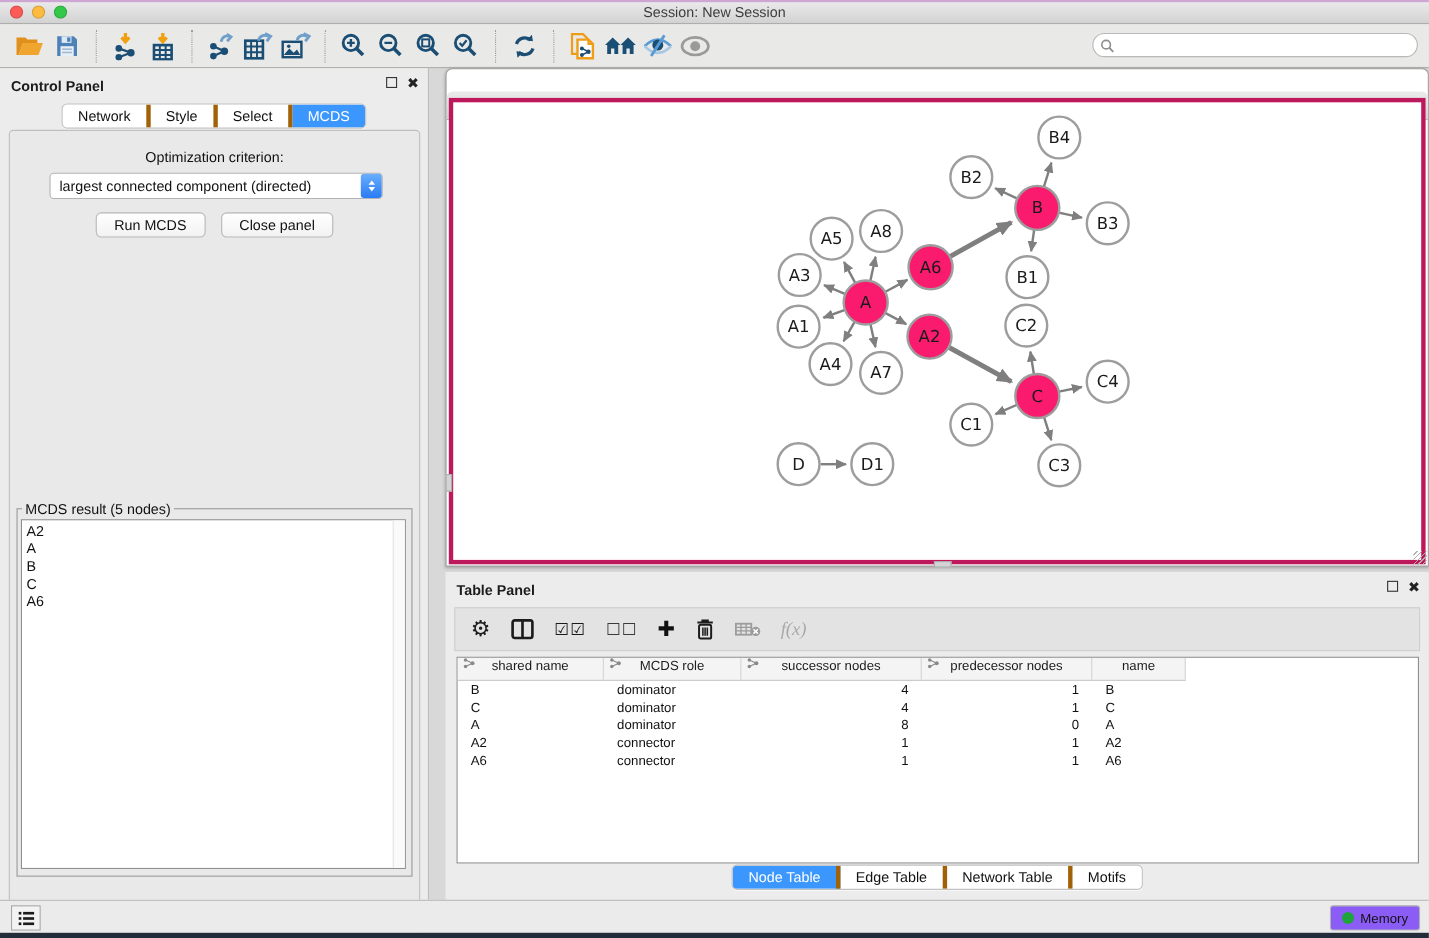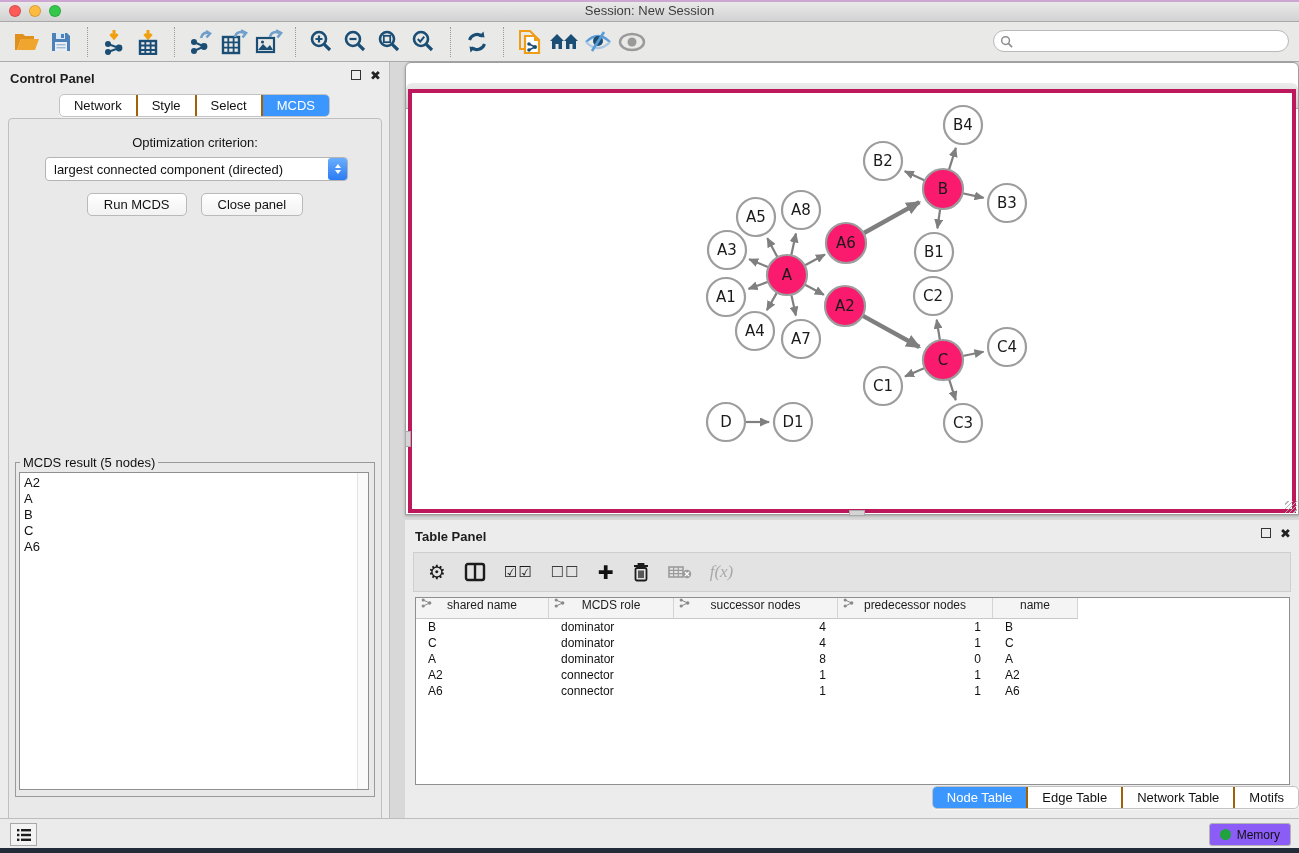--- a/index.html
+++ b/index.html
@@ -27,21 +27,21 @@
   
   .cpanel { position:absolute; left:0; top:62px; width:390px; height:756px; background:#ececec; border-right:1px solid #bdbdbd; }
   .phead { position:relative; height:30px; }
   .phead .ptitle { position:absolute; left:10px; top:9px; font-size:13px; color:#1c1c1c;font-weight:bold; }
   .phead .pbtns { position:absolute; right:8px; top:8px; display:flex; gap:9px; font-size:12px; color:#222; }
   .pbtns span { cursor:default; line-height:12px; }
   .floatglyph { display:inline-block; width:10px; height:10px; border:1.5px solid #333; }
   .xglyph { font-weight:bold; font-size:13px; }
 
   .seg { display:inline-flex; background:#fff; border:1px solid #c2c2c2; border-radius:5px; overflow:hidden; box-shadow:0 1px 0 rgba(255,255,255,.6); }
-  .seg .t { padding:3px 14px; font-size:13px; color:#111; border-right:2px solid #a16207; white-space:nowrap; }
+  .seg .t { padding:3px 14px; font-size:13px; color:#111; border-right:4px solid #a16207; white-space:nowrap; }
   .seg .t:last-child { border-right:none; }
   .seg .t.active { background:#3b97fd; color:#fff; }
   .cp-tabs { position:absolute; left:0; top:32px; width:100%; text-align:center; }
 
   .cp-box { position:absolute; left:8px; top:56px; width:374px; height:746px; background:#e9e9e9;
     border:1px solid #bfbfbf; border-radius:4px; }
   .opt-label { position:absolute; left:0; width:100%; top:16px; text-align:center; font-size:13px; color:#111; }
   .dropdown { position:absolute; left:36px; top:38px; width:303px; height:24px; background:#fff;
     border:1px solid #b4b4b4; border-radius:4px; display:flex; align-items:center; }
   .dropdown .dval { flex:1; font-size:13px; padding-left:8px; color:#111; white-space:nowrap; overflow:hidden; }
@@ -89,21 +89,21 @@
   .dtable { position:absolute; left:10px; top:77px; width:875px; height:188px; background:#fff; border:1px solid #8f8f8f; overflow:hidden; }
   .thead { display:flex; height:21px; background:#f4f4f4; border-bottom:1px solid #c9c9c9; width:662px; }
   .th { position:relative; display:flex; align-items:flex-start; justify-content:center; font-size:12px; color:#1c1c1c;
     border-right:1px solid #d4d4d4; gap:5px; }
   .th svg { position:absolute; left:5px; }
   .trow { display:flex; height:16px; width:662px; }
   .td { font-size:12px; color:#111; line-height:16px; white-space:nowrap; overflow:hidden; }
   .al { text-align:left; padding-left:12px; } .ar { text-align:right; padding-right:12px; }
   .c0{width:133px}.c1{width:125px}.c2{width:164px}.c3{width:155px}.c4{width:85px}
 
-  .tp-tabs { position:absolute; left:0; right:0; top:266px; text-align:right; }
+  .tp-tabs { position:absolute; left:0; right:0; top:266px; text-align:center; }
 
   
   .statusbar { position:absolute; left:0; top:818px; width:1299px; height:30px; background:#ebebeb; border-top:1px solid #bdbdbd; }
   .listbtn { position:absolute; left:10px; top:4px; width:27px; height:23px; background:#f3f3f3; border:1px solid #a8a8a8;
     display:flex; align-items:center; justify-content:center; }
   .membtn { position:absolute; right:8px; top:4px; height:23px; background:#8b5cf6; border:1px solid #b3b3b3; border-radius:3px;
     display:flex; align-items:center; gap:6px; padding:0 10px; font-size:12px; color:#111; }
   .memdot { width:11px; height:11px; border-radius:50%; background:#1fa33c; }
   .deskstrip { position:absolute; left:0; top:848px; width:1299px; height:5px; background:#232c39; }
 </style>

